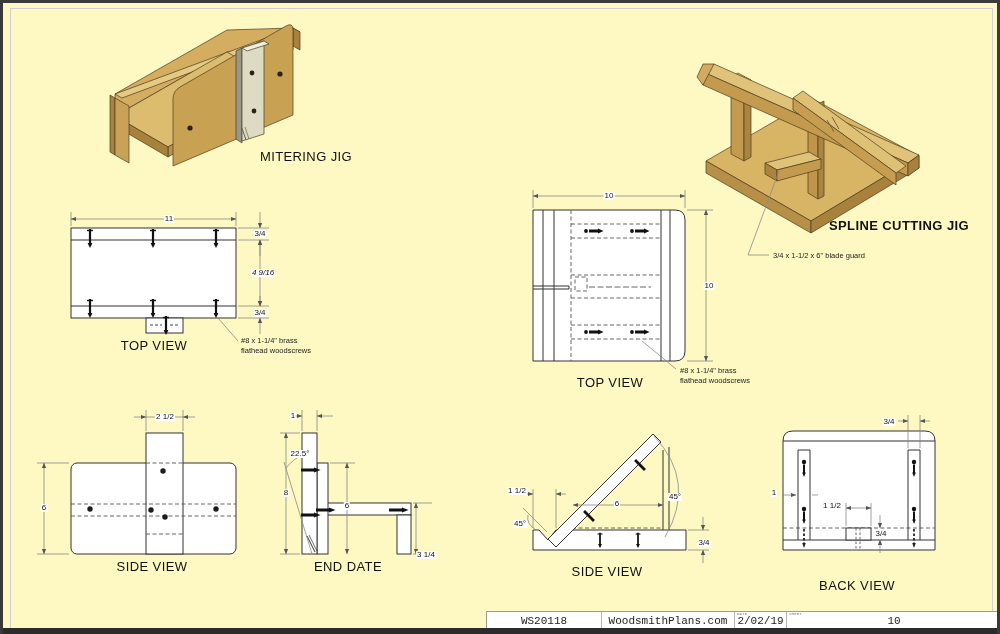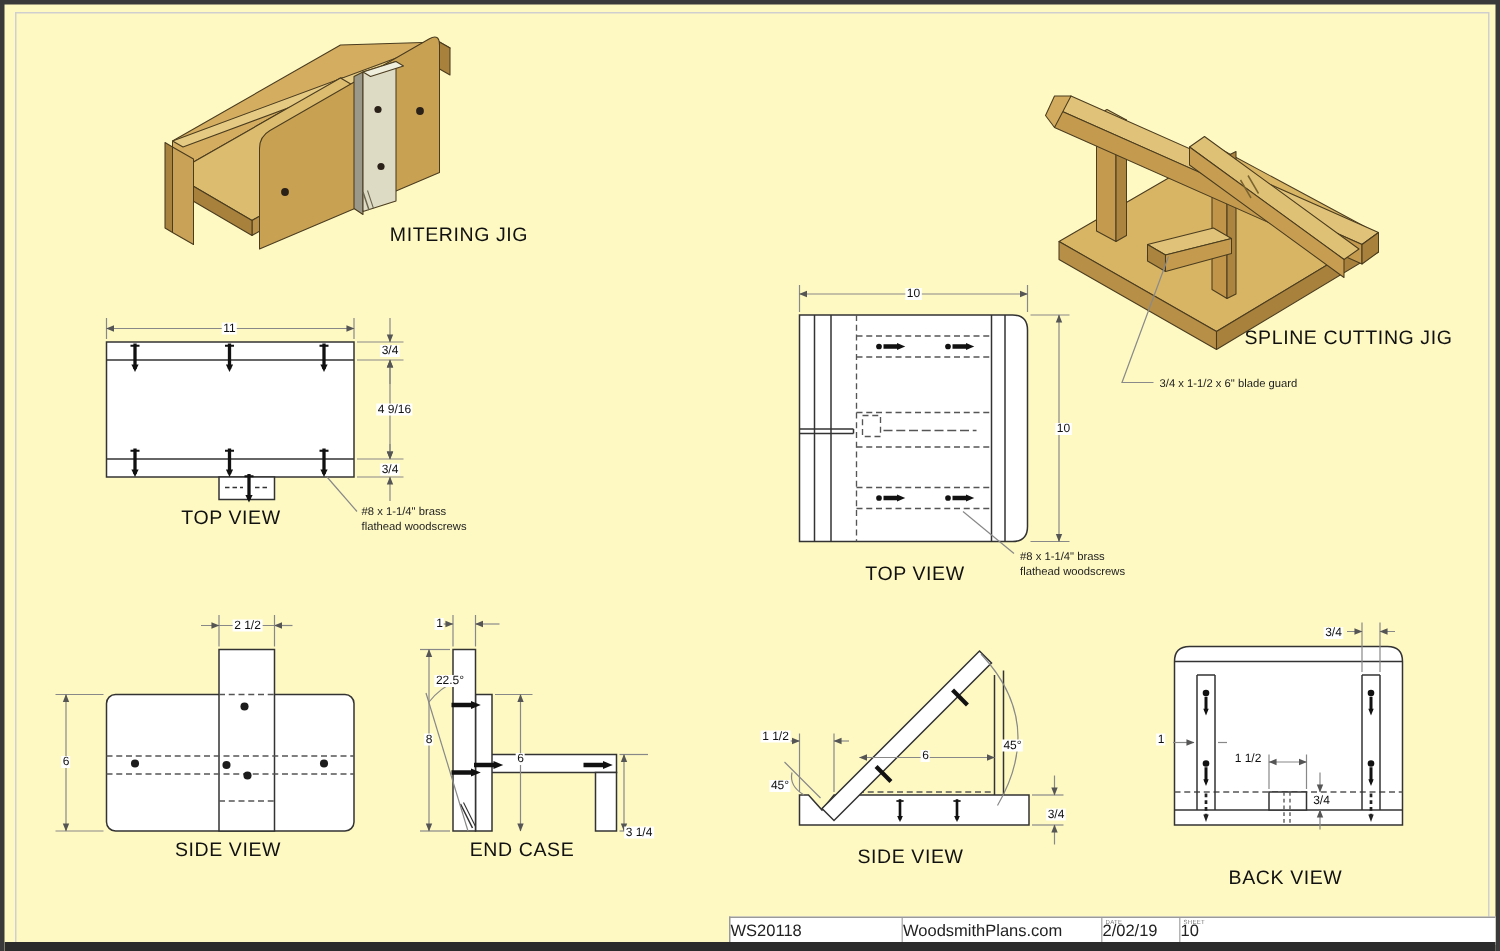--- a/index.html
+++ b/index.html
@@ -11,22 +11,22 @@
          border:1px solid #cfcfcf;pointer-events:none;}
   .bottom-bar{position:absolute;left:0;top:625px;width:1000px;height:9px;background:#2b2b2b;}
   svg.draw{position:absolute;left:0;top:0;}
   .lbl{position:absolute;transform:translate(-50%,-50%);font-size:13px;color:#111;
        letter-spacing:.4px;white-space:nowrap;}
   .d{position:absolute;transform:translate(-50%,-50%);font-size:8px;color:#111;
      background:#fff;padding:0 1px;line-height:1;white-space:nowrap;}
   .c{position:absolute;font-size:7.5px;color:#222;line-height:1.35;white-space:nowrap;}
   .tblock{position:absolute;left:483px;top:608px;width:514px;height:18px;display:flex;
           border:1px solid #9a9a9a;border-bottom:none;background:#fff;font-size:11px;color:#222;}
-  .tcell{border-left:1px solid #b5b5b5;display:flex;align-items:center;justify-content:flex-start;
-         position:relative;box-sizing:border-box;}
+  .tcell{border-left:1px solid #b5b5b5;display:flex;align-items:center;justify-content:center;
+         position:relative;box-sizing:border-box;font-family:Liberation Mono, monospace;}
   .tcell:first-child{border-left:none;}
   .tiny{position:absolute;left:2px;top:0px;font-size:4px;color:#777;letter-spacing:.2px;}
 </style>
 </head>
 <body>
 
 <div class="sheet">
   <div class="inner-frame"></div>
 
   <svg class="draw" width="1000" height="634" viewBox="0 0 1000 634">
@@ -295,33 +295,33 @@
         <line x1="843" y1="523" x2="843" y2="500"></line>
           <line x1="868" y1="523" x2="868" y2="500"></line>
         <line x1="843" y1="505" x2="868" y2="505" marker-start="url(#arr)" marker-end="url(#arr)"></line>
         <line x1="877" y1="512" x2="877" y2="525" marker-end="url(#arr)"></line>
         <line x1="877" y1="550" x2="877" y2="537" marker-end="url(#arr)"></line>
       </g>
     </g>
   </svg>
 
   <div class="lbl" style="left:303px;top:153px;">MITERING JIG</div>
-  <div class="lbl" style="left:896px;top:222px;">SPLINE CUTTING JIG</div>
+  <div class="lbl" style="left:896px;top:222px;font-weight:bold;">SPLINE CUTTING JIG</div>
   <div class="c" style="left:770px;top:248px;">3/4 x 1-1/2 x 6" blade guard</div>
 
   <div class="lbl" style="left:151px;top:342px;">TOP VIEW</div>
   <div class="lbl" style="left:607px;top:379px;">TOP VIEW</div>
   <div class="lbl" style="left:149px;top:563px;">SIDE VIEW</div>
-  <div class="lbl" style="left:345px;top:563px;">END CASE</div>
+  <div class="lbl" style="left:345px;top:563px;">END DATE</div>
   <div class="lbl" style="left:604px;top:568px;">SIDE VIEW</div>
   <div class="lbl" style="left:854px;top:582px;">BACK VIEW</div>
 
-  <div class="d" style="left:150px;top:216px;">11</div>
+  <div class="d" style="left:166px;top:216px;">11</div>
   <div class="d" style="left:257px;top:231px;">3/4</div>
-  <div class="d" style="left:260px;top:270px;">4 9/16</div>
+  <div class="d" style="left:260px;top:270px;font-style:italic;">4 9/16</div>
   <div class="d" style="left:257px;top:310px;">3/4</div>
   <div class="c" style="left:238px;top:333px;">
     <div>#8 x 1-1/4" brass</div>
     <div>flathead woodscrews</div>
   </div>
 
   <div class="d" style="left:606px;top:193px;">10</div>
   <div class="d" style="left:706px;top:283px;">10</div>
   <div class="c" style="left:677px;top:363px;">
     <div>#8 x 1-1/4" brass</div>

